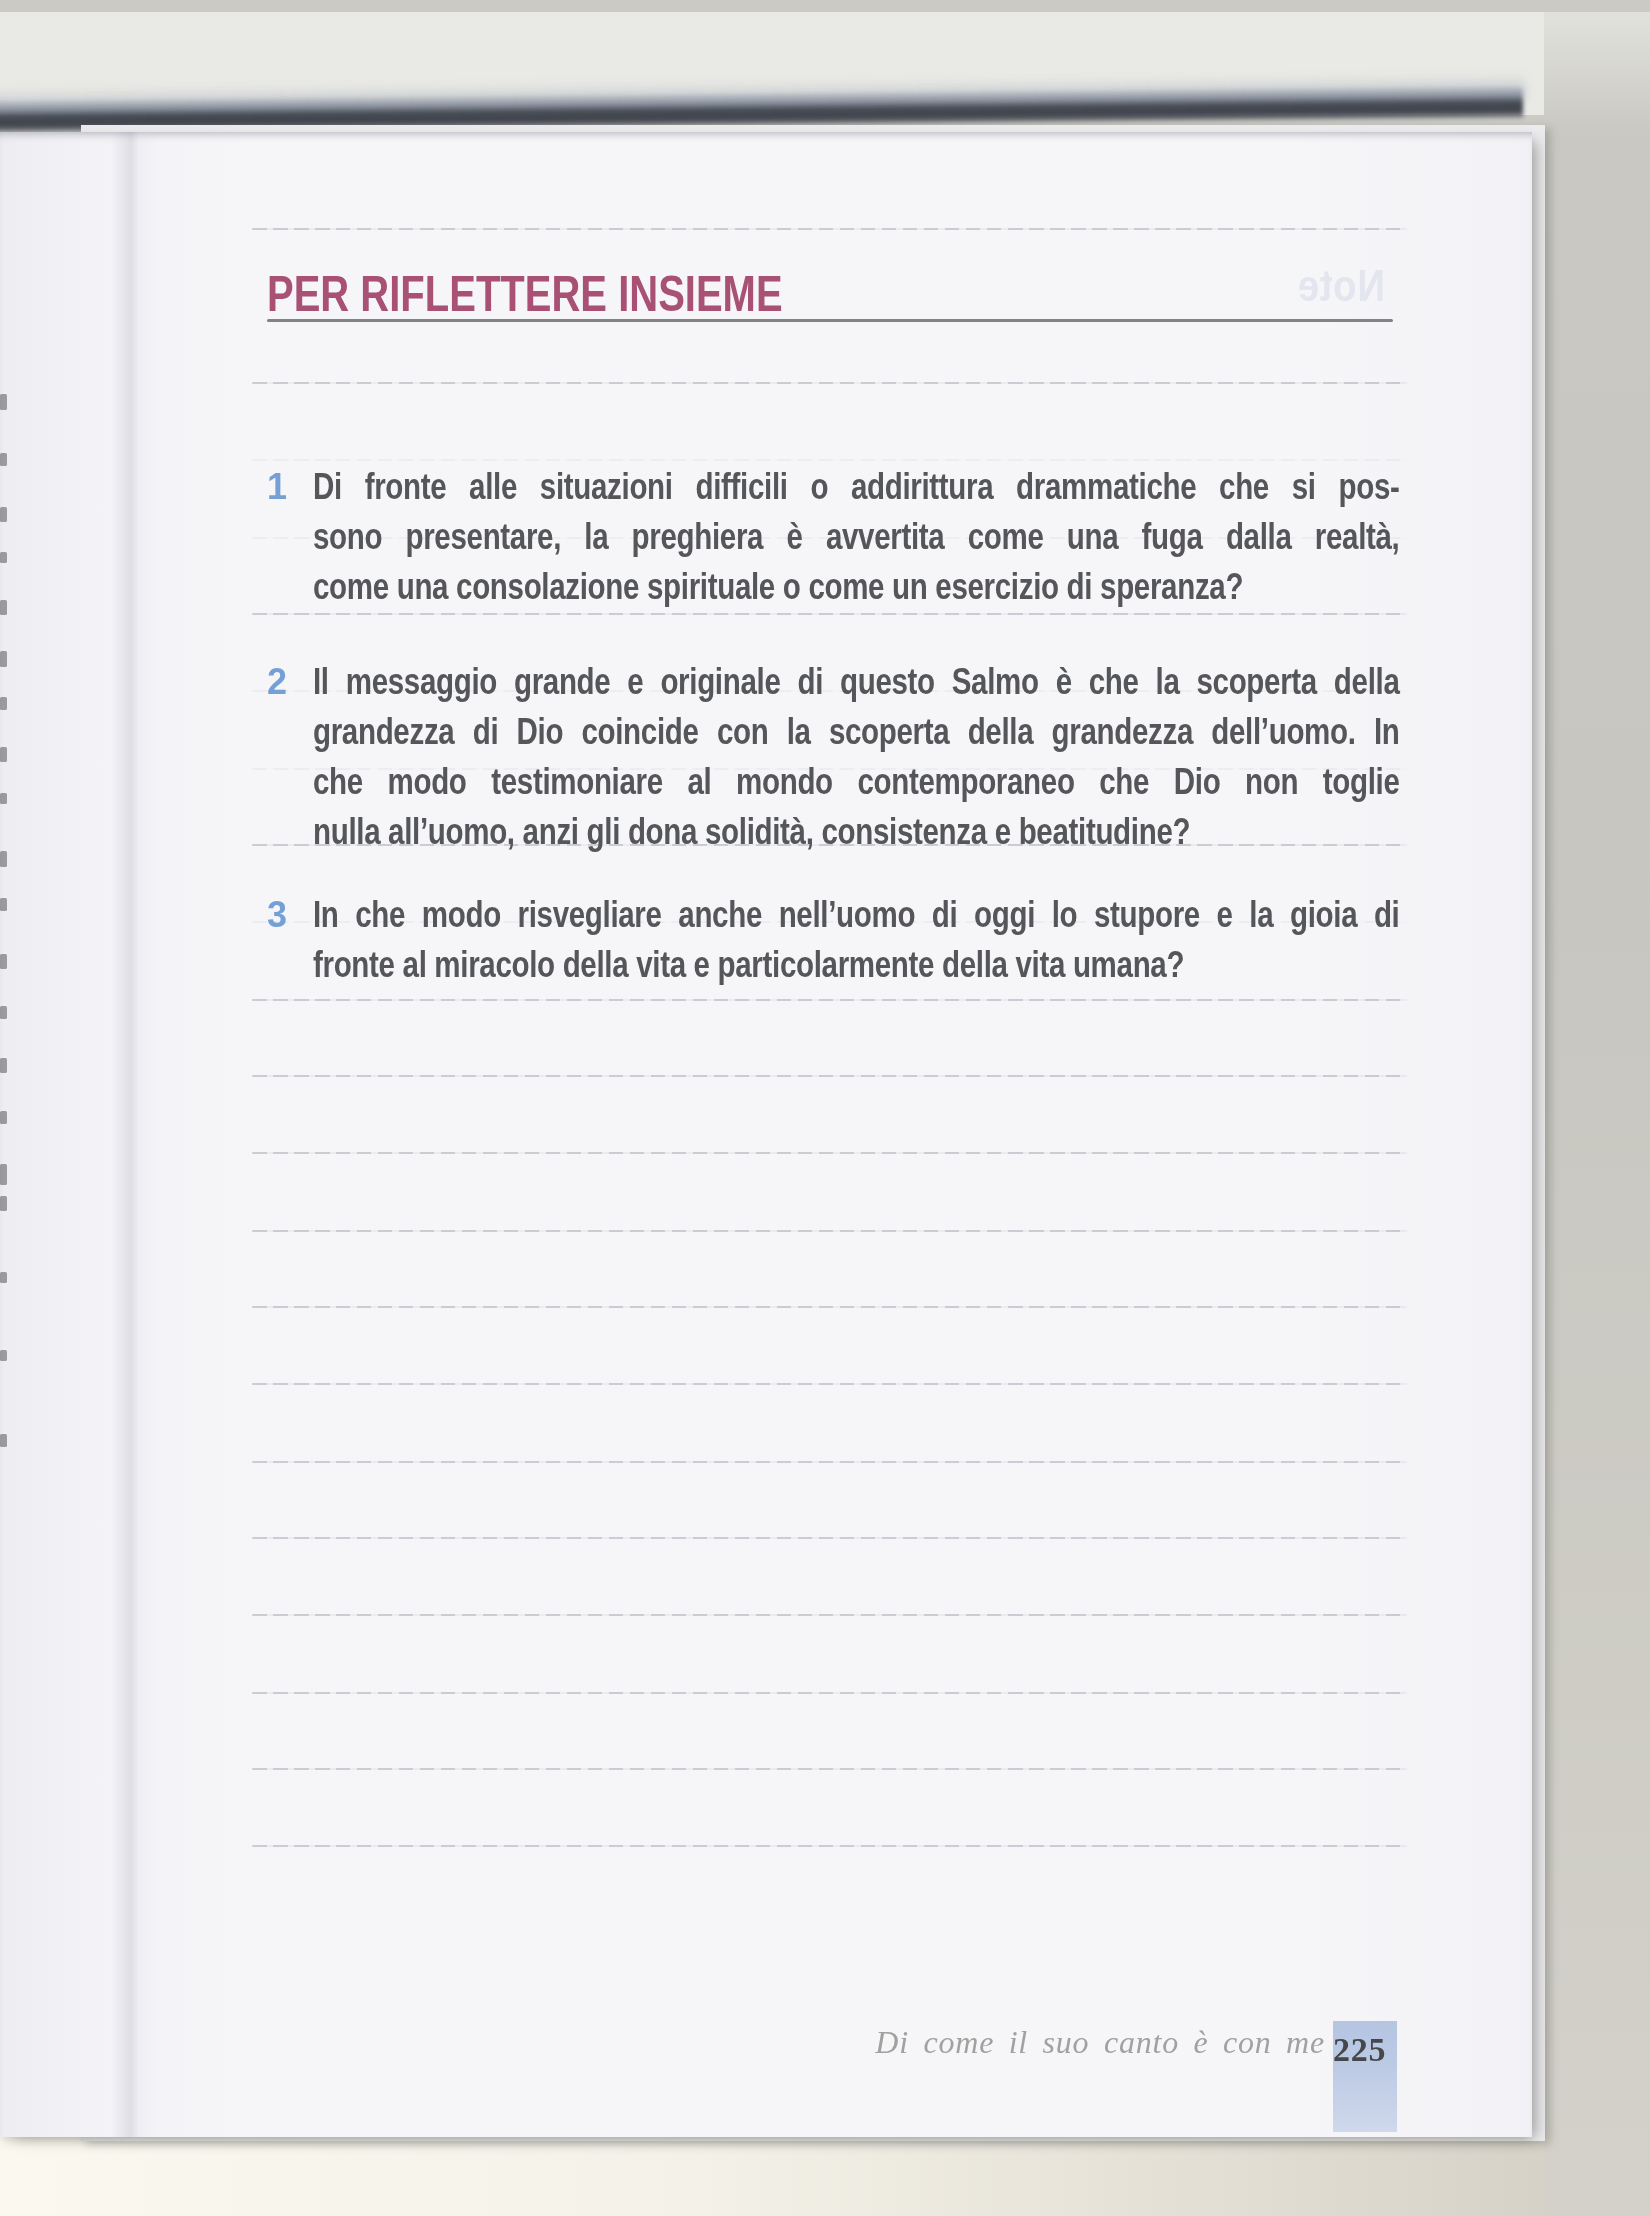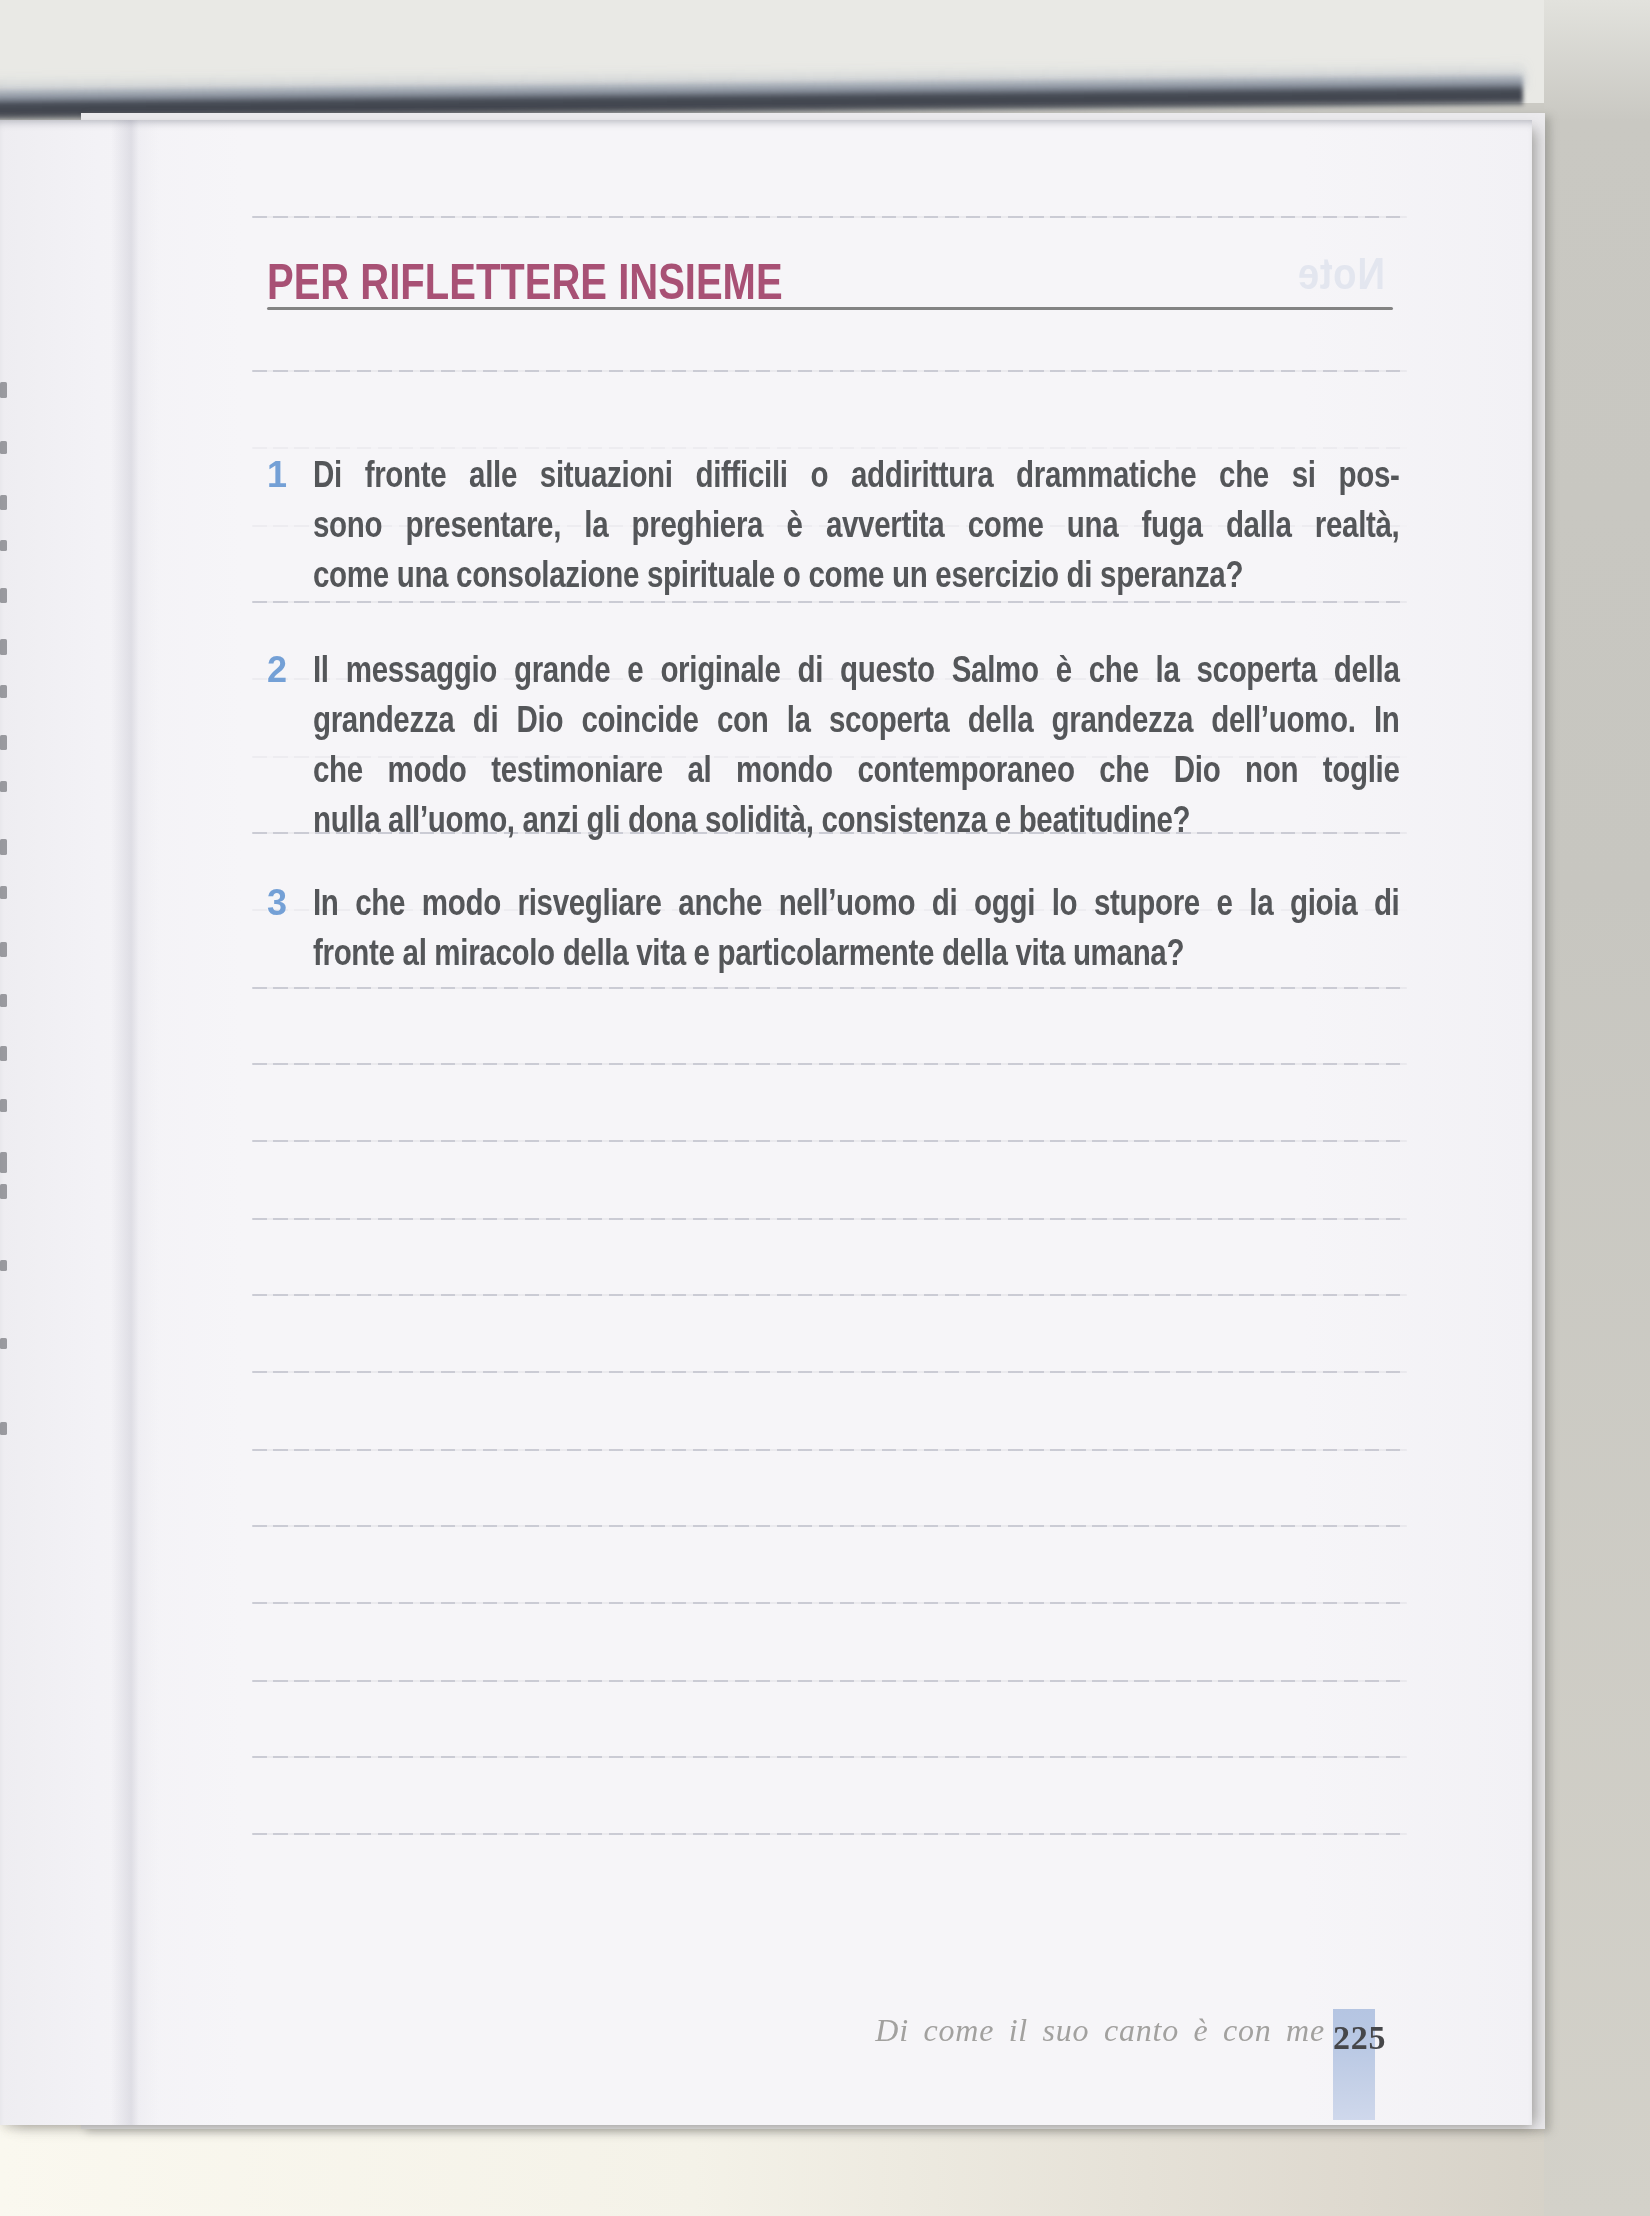--- a/index.html
+++ b/index.html
@@ -1,17 +1,17 @@
 <!DOCTYPE html>
 <html style="font-size:13px"><head>
 <meta charset="utf-8">
 <style>
   html,body{margin:0;padding:0;width:1651px;height:2216px;overflow:hidden;
     font-family:"Liberation Sans",sans-serif;background:#cbcac4;}
-  .scene{position:absolute;inset:0;}
+  .scene{position:absolute;inset:0;margin-top:12px;}
 
   
   .top-strip{position:absolute;left:0;top:0;width:1651px;height:103px;background:#e9e9e5;}
   .right-strip{position:absolute;left:1544px;top:0;width:107px;height:2216px;
     background:linear-gradient(180deg,#e2e2dd 0px,#c9c8c2 121px,#c7c6c0 40%,#d3d1c9 100%);}
   .bottom-strip{position:absolute;left:0;top:2124px;width:1544px;height:92px;
     background:linear-gradient(90deg,#faf8ef 0%,#f4f2e8 45%,#ded9cf 88%,#d6d2c8 100%);}
   .cover-haze{position:absolute;left:-9.7px;top:76px;width:1535px;height:26px;
     background:linear-gradient(180deg,rgba(160,170,185,0) 0%,rgba(150,162,178,0.45) 80%);
     filter:blur(4.8px);transform:rotate(-0.55deg);transform-origin:left center;}
@@ -58,21 +58,21 @@
   .q-text{position:absolute;left:313px;top:0;width:1325px;
     transform:scaleX(0.82);transform-origin:left top;
     font-size:36px;font-weight:bold;color:#545659;letter-spacing:-0.4px;}
   .q-line{height:50px;line-height:50px;text-align:justify;text-align-last:justify;
     white-space:nowrap;}
   .q-line:last-child{text-align-last:left;}
 
   .running-title{position:absolute;left:800px;top:1892px;width:525px;text-align:right;
     font-family:"Liberation Serif",serif;font-style:italic;font-size:32px;
     color:#a2a19f;letter-spacing:0.8px;word-spacing:5.7px;white-space:nowrap;}
-  .pagenum-box{position:absolute;left:1333px;top:1889px;width:42px;height:111px;
+  .pagenum-box{position:absolute;left:1333px;top:1889px;width:64px;height:111px;
     background:linear-gradient(180deg,#b5c5e2 0%,#bac9e4 35%,#c7d2e8 75%,#cfd8ec 100%);
     }
   .pagenum{display:inline-block;margin-top:9.7px;font-family:"Liberation Serif",serif;
     font-size:34px;font-weight:600;color:#46474a;letter-spacing:0.8px;}
 </style>
 </head>
 <body>
 
 <div class="scene">
   <div class="top-strip"></div>

